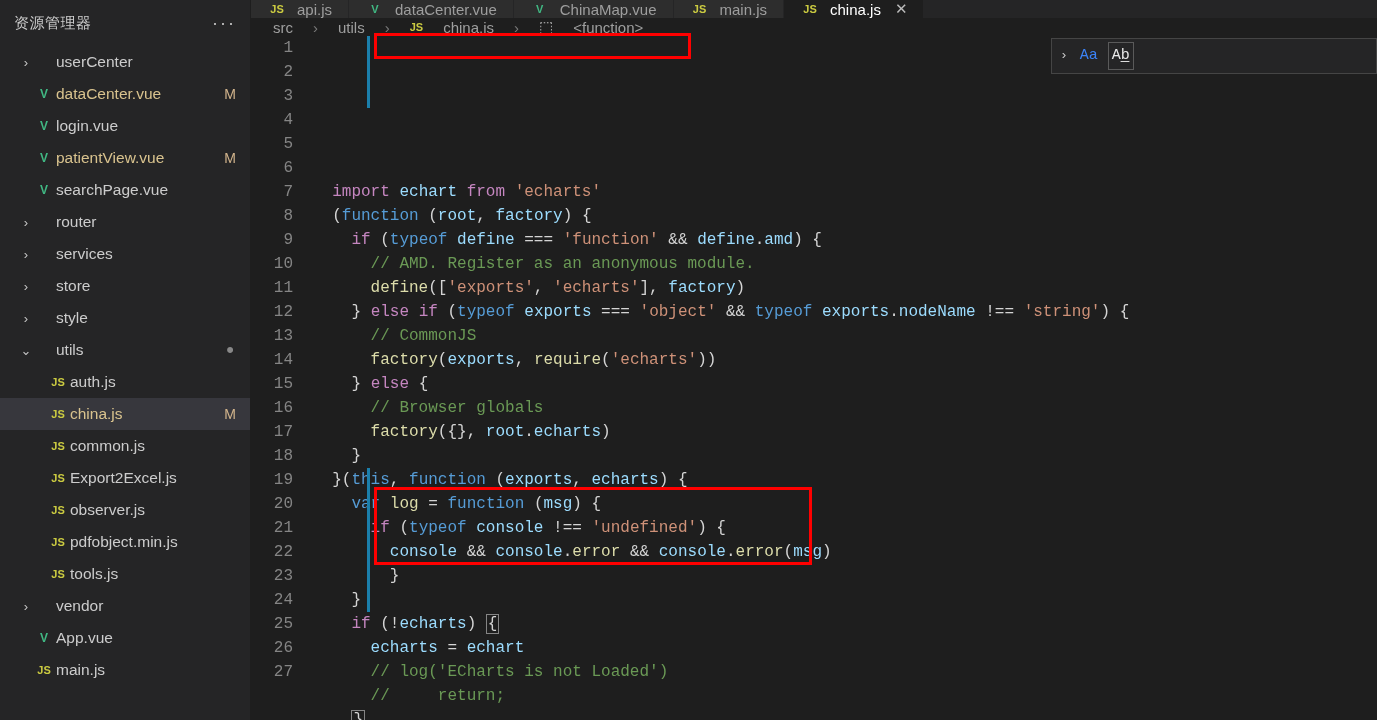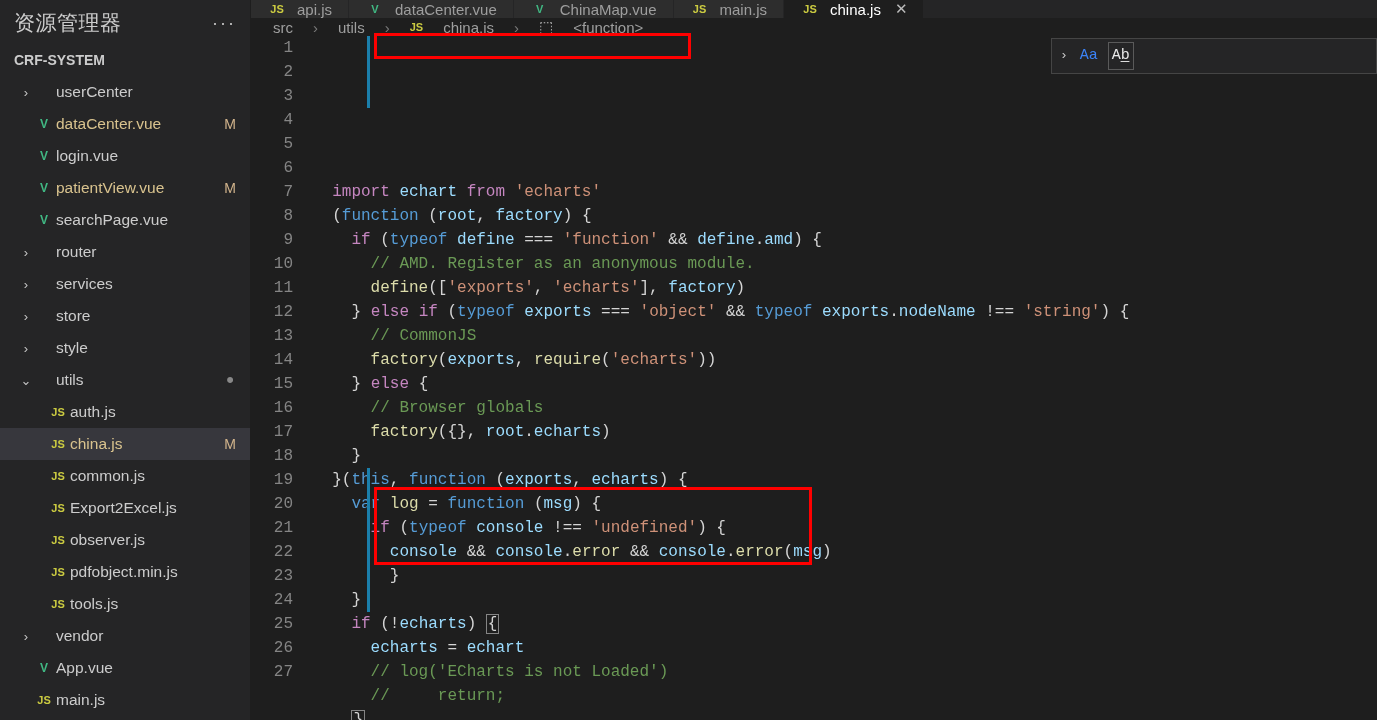--- a/index.html
+++ b/index.html
@@ -7,21 +7,21 @@
   width:1377px; height:720px;
   background:#1e1e1e;
   font-family:"Segoe UI","Microsoft YaHei",sans-serif;
   font-size:14px;
   color:#cccccc;
   overflow:hidden;
   display:flex;
 }
 .sidebar { width:251px; background:#252526; display:flex; flex-direction:column; border-right:1px solid #1e1e1e;}
 .sidebar-header { display:flex; align-items:center; justify-content:space-between; height:46px; padding:0 14px;}
-.sidebar-title { font-size:21px; letter-spacing:0.5px;}
+.sidebar-title { font-size:15px; letter-spacing:0.5px;}
 .dots { font-size:18px; letter-spacing:2px; color:#c5c5c5;}
 .project-label { padding:6px 14px 8px; font-size:14px; font-weight:600; color:#cccccc;}
 .tree { flex:1; overflow:auto;}
 .tree-item { display:flex; align-items:center; height:32px; padding-left:18px; padding-right:10px; font-size:15.5px; cursor:pointer;}
 .tree-item.nest1 { padding-left:32px;}
 .tree-item.selected { background:#37373d;}
 .chevron { width:16px; text-align:center; color:#c5c5c5; font-size:13px;}
 .ficon { width:20px; text-align:center; margin-right:2px; font-size:11px; font-weight:700;}
 .ic-js { color:#cbcb41;}
 .ic-vue { color:#41b883; font-size:12px;}
@@ -56,21 +56,20 @@
 .searchbox .opt.boxed{ border:1px solid #5a5a5a; padding:1px 3px; font-size:15px; color:#e8e8e8;}
 </style>
 </head>
 <body>
 
 <div class="sidebar">
   <div class="sidebar-header">
     <span class="sidebar-title">资源管理器</span>
     <span class="dots">···</span>
   </div>
-  <div class="project-label">CRF-SYSTEM</div>
   <div class="tree" id="tree">
       <div class="tree-item">
         <span class="chevron">›</span>
         <span class="ficon "></span>
         <span class="flabel">userCenter</span>
       </div>
       <div class="tree-item mod">
         <span class="chevron"></span>
         <span class="ficon ic-vue">V</span>
         <span class="flabel">dataCenter.vue</span>

